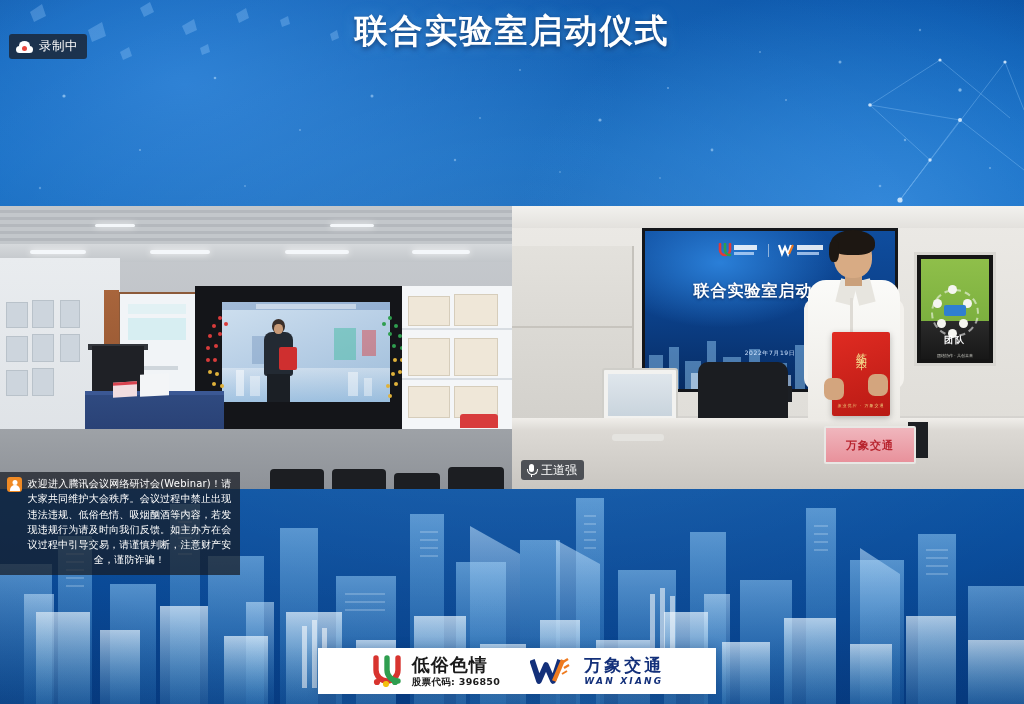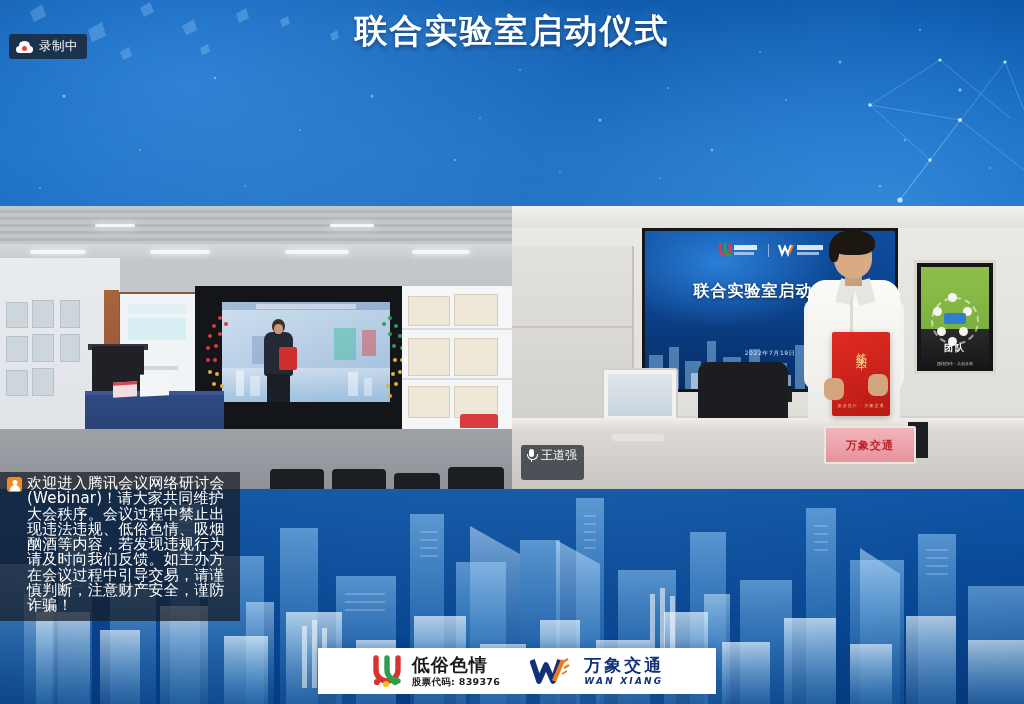--- a/index.html
+++ b/index.html
@@ -101,21 +101,21 @@
   .tv-title{position:absolute;left:0;top:50px;width:100%;text-align:center;color:#fff;font-size:16px;font-weight:bold;letter-spacing:1px;text-shadow:0 1px 3px rgba(0,20,60,.7);}
   .tv-date{position:absolute;left:0;top:118px;width:100%;text-align:center;color:#cfe4ff;font-size:6px;letter-spacing:.6px;}
   .tv-stand{position:absolute;left:232px;top:180px;width:48px;height:16px;background:#1c1f24;}
   .chair{position:absolute;left:186px;top:156px;width:90px;height:64px;background:#1b1d21;border-radius:10px 10px 4px 4px;}
   .desk{position:absolute;left:0;top:212px;width:100%;height:71px;background:linear-gradient(180deg,#f0eeea 0%,#dcd9d4 18%,#c9c6c1 100%);}
   .desk-edge{position:absolute;left:0;top:212px;width:100%;height:5px;background:#f7f6f3;}
   .monitor{position:absolute;left:90px;top:162px;width:72px;height:50px;background:#f2f2f0;border:2px solid #cfcec9;border-radius:3px;}
   .monitor-scr{position:absolute;inset:4px;background:linear-gradient(180deg,#dfe6ec,#c9d4dd);}
   .monitor-stand{position:absolute;left:118px;top:212px;width:16px;height:18px;background:#d9d8d4;}
   .mon-base{position:absolute;left:100px;top:228px;width:52px;height:7px;background:#e4e3df;border-radius:3px;}
-  .poster{position:absolute;left:402px;top:54px;width:76px;height:108px;background:#151515;border:3px solid #d9d7d2;}
+  .poster{position:absolute;left:402px;top:46px;width:76px;height:108px;background:#151515;border:3px solid #d9d7d2;}
   .poster-in{position:absolute;inset:4px;background:linear-gradient(180deg,#8fbf4a 0%,#7cb03f 62%,#2a2a2a 62%,#171717 100%);}
   .poster-ring{position:absolute;left:50%;top:34px;transform:translateX(-50%);width:44px;height:44px;border-radius:50%;border:2px dashed rgba(255,255,255,.55);}
   .poster-chip{position:absolute;width:9px;height:9px;border-radius:50%;background:#f5f5f0;}
   .poster-txt{position:absolute;left:0;bottom:16px;width:100%;text-align:center;color:#ffffff;font-size:9px;font-weight:bold;letter-spacing:2px;}
   .poster-sub{position:absolute;left:0;bottom:5px;width:100%;text-align:center;color:#c9c9c2;font-size:4px;}
   .cab{position:absolute;left:0;top:40px;width:120px;height:172px;background:linear-gradient(180deg,#e3e1dc,#d3d1cc);border-right:2px solid #c5c2bc;}
   
   .h-head{position:absolute;left:322px;top:30px;width:38px;height:42px;background:#d8ab84;border-radius:47% 47% 44% 44%;}
   .h-hair{position:absolute;left:319px;top:24px;width:44px;height:25px;background:#1d1712;border-radius:50% 50% 38% 38%;}
   .h-hair2{position:absolute;left:317px;top:34px;width:10px;height:22px;background:#1d1712;border-radius:40%;}
@@ -132,40 +132,40 @@
   .booklet{position:absolute;left:320px;top:126px;width:58px;height:84px;background:linear-gradient(160deg,#e02b22,#b81a14);border-radius:2px;box-shadow:0 2px 6px rgba(0,0,0,.25);}
   .booklet-txt{position:absolute;left:50%;top:12px;transform:translateX(-50%);color:#f2d98a;font-size:11px;line-height:15px;writing-mode:vertical-rl;letter-spacing:3px;}
   .booklet-sub{position:absolute;left:50%;bottom:8px;transform:translateX(-50%);color:#efcf7c;font-size:4px;letter-spacing:1px;white-space:nowrap;}
   .nameplate{position:absolute;left:312px;top:220px;width:88px;height:34px;background:linear-gradient(180deg,#f0b6bd,#e8919b);border:2px solid #e8e7e4;border-radius:2px;display:flex;align-items:center;justify-content:center;}
   .nameplate span{color:#b8242e;font-size:11px;font-weight:bold;letter-spacing:1px;}
   .np-dark{position:absolute;left:396px;top:216px;width:20px;height:36px;background:#1d1f23;}
 
   
   .name-tag{
     position:absolute;left:9px;bottom:9px;height:20px;
-    display:flex;align-items:center;gap:4px;padding:0 7px 15px 5px;
+    display:flex;align-items:center;gap:4px;padding:0 7px 0 5px;
     background:rgba(26,32,42,.72);border-radius:3px;
   }
   .name-tag .nm{color:#fff;font-size:12px;}
   .mic-ic{width:11px;height:13px;position:relative;}
   .mic-ic .cap{position:absolute;left:3px;top:0;width:5px;height:8px;background:#fff;border-radius:3px;}
   .mic-ic .arc{position:absolute;left:1px;top:5px;width:9px;height:5px;border:1.3px solid #fff;border-top:none;border-radius:0 0 6px 6px;}
   .mic-ic .stem{position:absolute;left:5px;top:10px;width:1.4px;height:3px;background:#fff;}
 
   
   .notice{
     position:absolute;left:0;top:472px;width:240px;
     background:rgba(22,26,34,.72);
     padding:4px 8px 7px 7px;box-sizing:border-box;
   }
   .notice-row{display:flex;gap:5px;align-items:flex-start;}
   .avatar{width:15px;height:15px;flex:0 0 15px;background:#f08a24;border-radius:3px;position:relative;margin-top:1px;}
   .avatar .hd{position:absolute;left:50%;top:2.5px;transform:translateX(-50%);width:5px;height:5px;background:#fff;border-radius:50%;}
   .avatar .bd{position:absolute;left:50%;bottom:1.5px;transform:translateX(-50%);width:10px;height:6px;background:#fff;border-radius:5px 5px 0 0;}
-  .notice-txt{color:#ffffff;font-size:15px;line-height:15.3px;letter-spacing:.2px;}
+  .notice-txt{color:#ffffff;font-size:10px;line-height:15.3px;letter-spacing:.2px;text-align:center;}
 
   
   .logobar{
     position:absolute;left:318px;top:648px;width:398px;height:46px;
     background:#ffffff;display:flex;align-items:center;justify-content:center;gap:30px;
     box-shadow:0 0 10px rgba(0,30,80,.25);
   }
   .logo-grp{display:flex;align-items:center;gap:8px;}
   .zy-text{display:flex;flex-direction:column;line-height:1;}
   .zy-main{font-size:18px;font-weight:bold;color:#1b1b1b;letter-spacing:1px;}
@@ -583,21 +583,21 @@
     <div class="logo-grp">
       <svg width="34" height="32" viewBox="0 0 34 32">
         <path d="M6 3 v12 a11 11 0 0 0 22 0 V3" stroke="#d8342f" stroke-width="5.4" fill="none" stroke-linecap="round"></path>
         <path d="M17 3 v12 a11 11 0 0 0 11 11" stroke="#2f9e4f" stroke-width="5.4" fill="none" stroke-linecap="round"></path>
         <circle cx="7" cy="27" r="3.1" fill="#d8342f"></circle>
         <circle cx="16" cy="29" r="3.1" fill="#f2c10f"></circle>
         <circle cx="25" cy="27" r="3.1" fill="#2f9e4f"></circle>
       </svg>
       <div class="zy-text">
         <span class="zy-main">低俗色情</span>
-        <span class="zy-code">股票代码: 839376</span>
+        <span class="zy-code">股票代码: 396850</span>
       </div>
     </div>
 
     <div class="logo-grp">
       <svg width="46" height="30" viewBox="0 0 46 30">
         <path d="M2 4 L9 25 L16 9 L23 25 L30 4" stroke="#13307a" stroke-width="5.6" fill="none" stroke-linejoin="round"></path>
         <path d="M24 25 L33 4" stroke="#ee7a1f" stroke-width="4.4" fill="none"></path>
         <path d="M33 6 L38 3" stroke="#ee7a1f" stroke-width="2.4" fill="none"></path>
         <path d="M34 12 L39 9" stroke="#ee7a1f" stroke-width="2.2" fill="none"></path>
         <path d="M32 18 L37 15" stroke="#ee7a1f" stroke-width="2" fill="none"></path>

